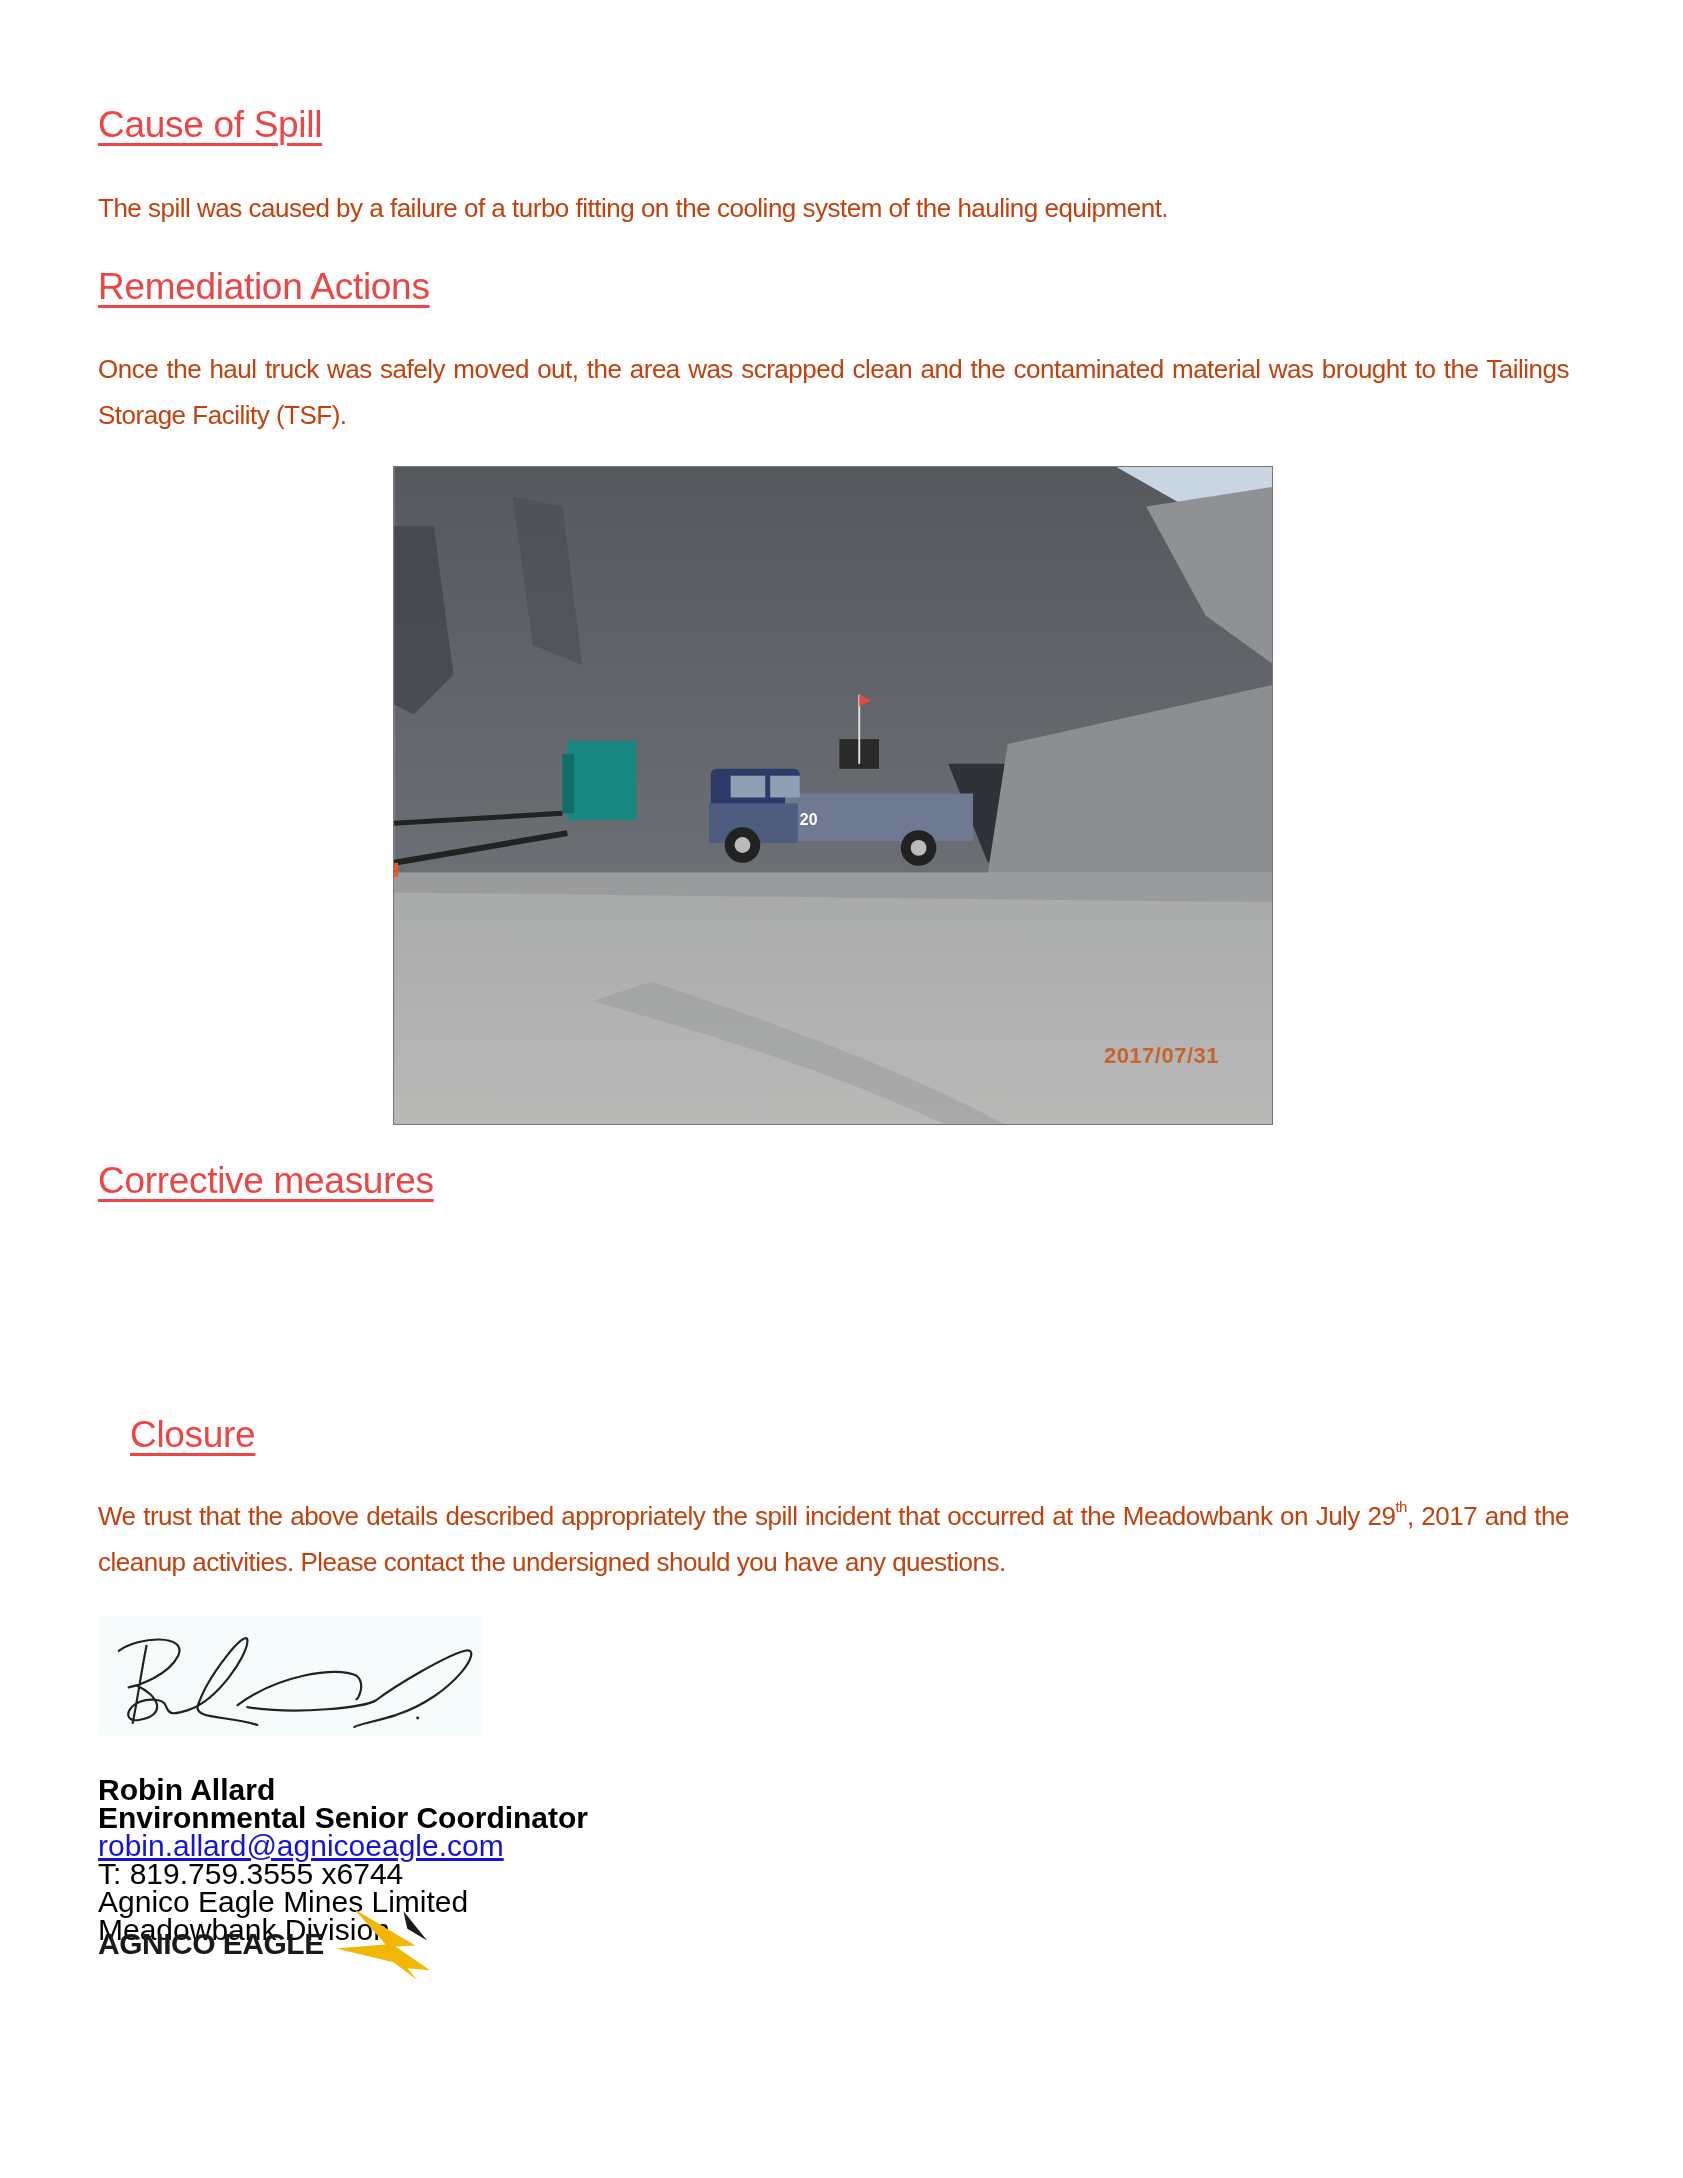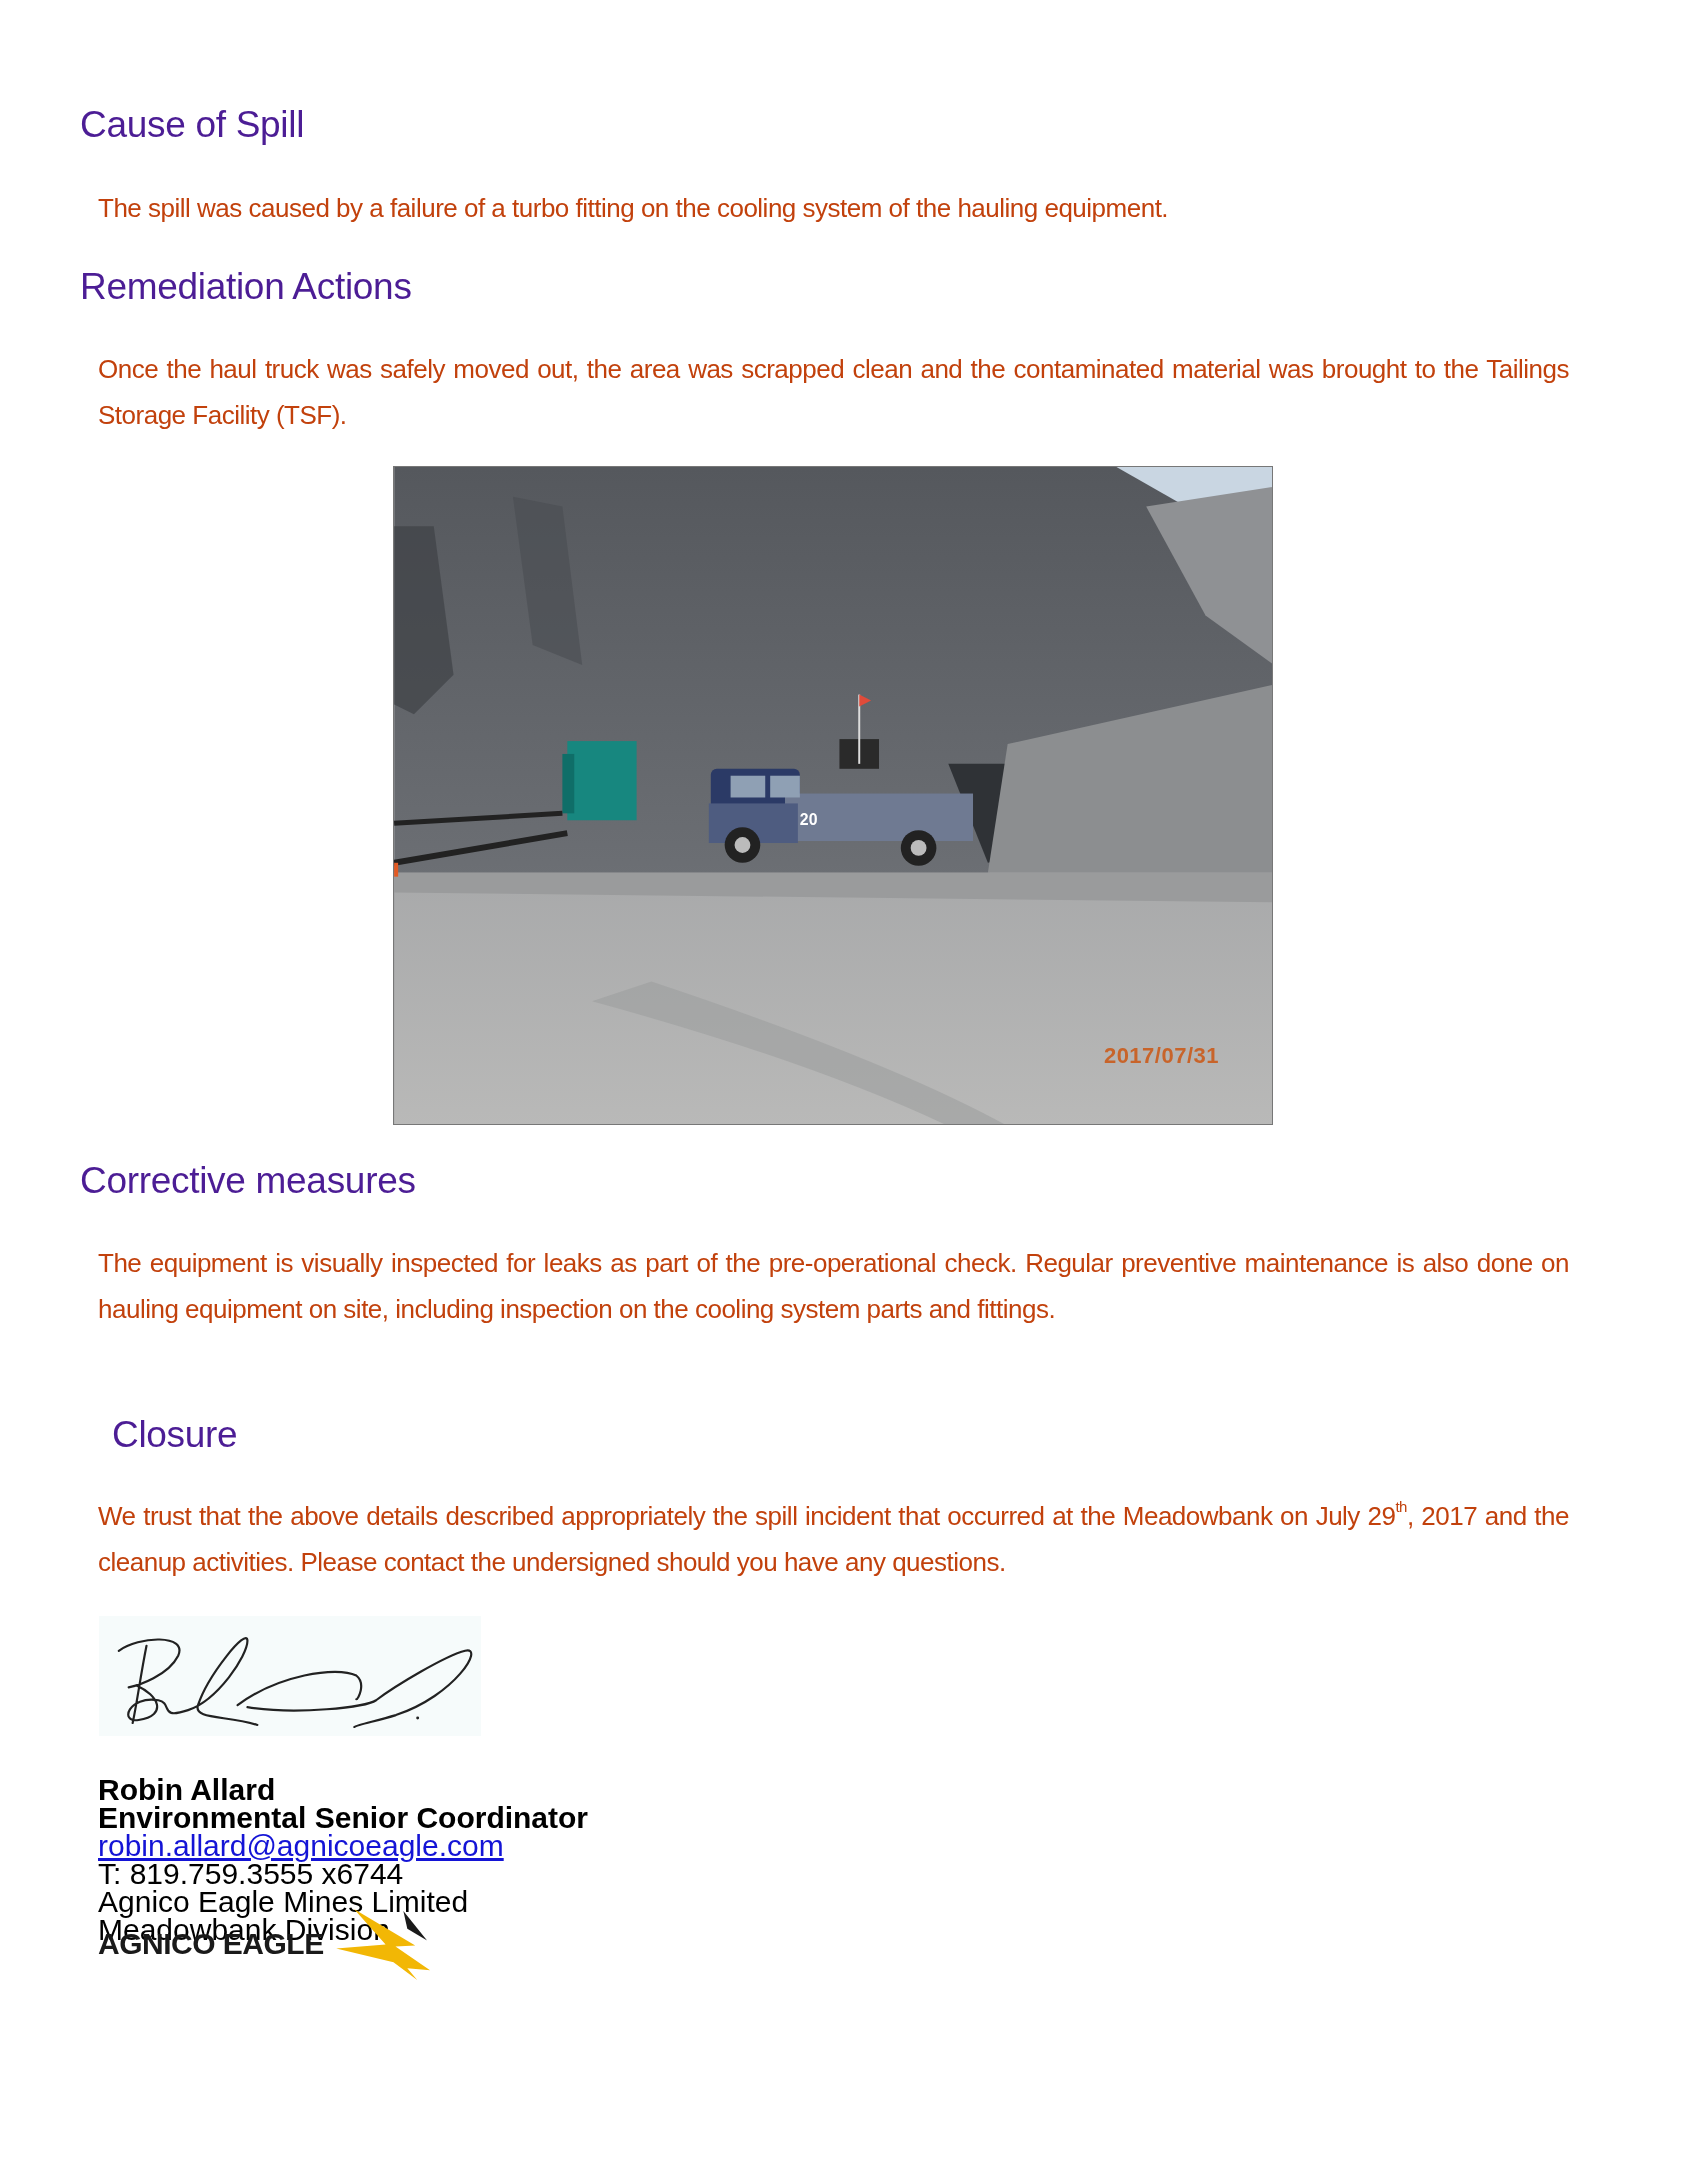--- a/index.html
+++ b/index.html
@@ -1,19 +1,19 @@
 <!DOCTYPE html>
 <html><head>
 <meta charset="utf-8">
 <style>
   html, body { margin: 0; padding: 0; background: #ffffff; }
   body { width: 1683px; height: 2178px; position: relative; overflow: hidden; color: #111; }
   .page { position: absolute; left: 0; top: 0; width: 1683px; height: 2178px; background: #fff; }
-  .h { position: absolute; left: 80px; font-family: "Liberation Sans", sans-serif; font-size: 37px; line-height: 44px;
-       text-decoration-thickness: 3px; text-underline-offset: 6px; color: #4c1d95; letter-spacing: -0.3px; font-stretch: condensed; }
+  .h { position: absolute; left: 98px; font-family: "Liberation Sans", sans-serif; font-size: 37px; line-height: 44px;
+       text-decoration: underline; text-decoration-thickness: 3px; text-underline-offset: 6px; color: #ef4444; letter-spacing: -0.3px; font-stretch: condensed; }
   .p { position: absolute; left: 98px; width: 1471px; font-family: "Liberation Sans", sans-serif; font-size: 26px; line-height: 46px;
        color: #c2410c; text-align: justify; text-align-last: left; letter-spacing: -0.5px; }
   .p.single { text-align: left; }
   sup { font-size: 15px; line-height: 0; vertical-align: 13px; }
   .photo { position: absolute; left: 393px; top: 466px; width: 880px; height: 659px; overflow: hidden; border: 1px solid #777; box-sizing: border-box; }
   .photo svg { display: block; }
   .stamp { position: absolute; right: 53px; bottom: 55px; font-family: "Liberation Sans", sans-serif; font-size: 22px; font-weight: bold; color: #c8642a; letter-spacing: 0.5px; }
   .sigimg { position: absolute; left: 99px; top: 1616px; width: 382px; height: 120px; background: #f6fbfb; }
   .sigblock { position: absolute; left: 98px; top: 1735px; font-family: "Liberation Sans", sans-serif; font-size: 30px; line-height: 28px; color: #000; margin-top: 41px; }
   .sigblock .b { font-weight: bold; }
@@ -74,21 +74,20 @@
         <circle cx="530" cy="385" r="8" fill="#bbb"></circle>
       <rect x="450" y="275" width="40" height="30" fill="#2a2a2a"></rect>
       <line x1="470" y1="230" x2="470" y2="300" stroke="#ddd" stroke-width="2"></line>
       <path d="M470 230 L482 236 L470 242 Z" fill="#e04b3a"></path>
       <rect x="0" y="400" width="4" height="14" fill="#e25a23"></rect>
     </svg>
     <div class="stamp">2017/07/31</div>
   </div>
 
   <div class="h" style="top:1159px;">Corrective measures</div>
-  <div class="p" style="top:1240px;">The equipment is visually inspected for leaks as part of the pre-operational check.  Regular preventive maintenance is also done on hauling equipment on site, including inspection on the cooling system parts and fittings.</div>
 
   <div class="h" style="top:1413px;margin-left:32px;">Closure</div>
   <div class="p" style="top:1493px;"><span>We trust that the above details described appropriately the spill incident that occurred at the Meadowbank on July 29</span><sup>th</sup><span>, 2017 and the cleanup activities.  Please contact the undersigned should you have any questions.</span></div>
 
   <div class="sigimg">
     <svg width="382" height="120" viewBox="0 0 386 121">
       <path d="M20 35 C40 20 90 18 80 40 C70 60 40 70 30 72 M48 30 C42 60 38 90 34 108 M38 70 C60 80 70 100 40 105 C20 108 30 80 60 85 C75 88 60 105 90 95 C120 85 150 40 150 25 C150 10 110 60 100 90 C95 105 130 100 160 110 M140 90 C180 60 240 50 260 60 C270 68 262 84 260 84 M150 92 C200 100 270 92 280 85 C300 70 350 40 370 35 C390 30 360 80 300 100 C280 106 260 110 258 112" fill="none" stroke="#222" stroke-width="2.2" stroke-linecap="round"></path>
       <circle cx="322" cy="103" r="1.5" fill="#222"></circle>
     </svg>
   </div>

